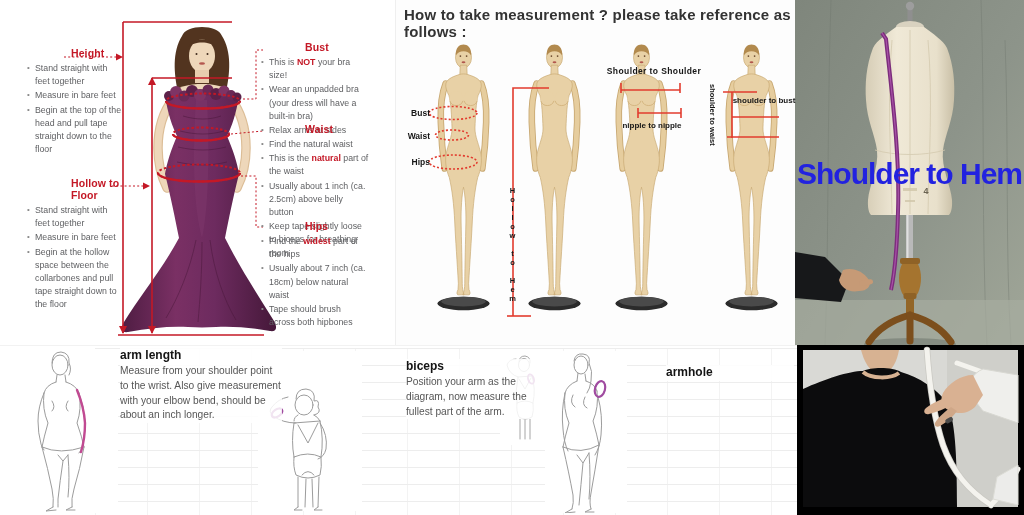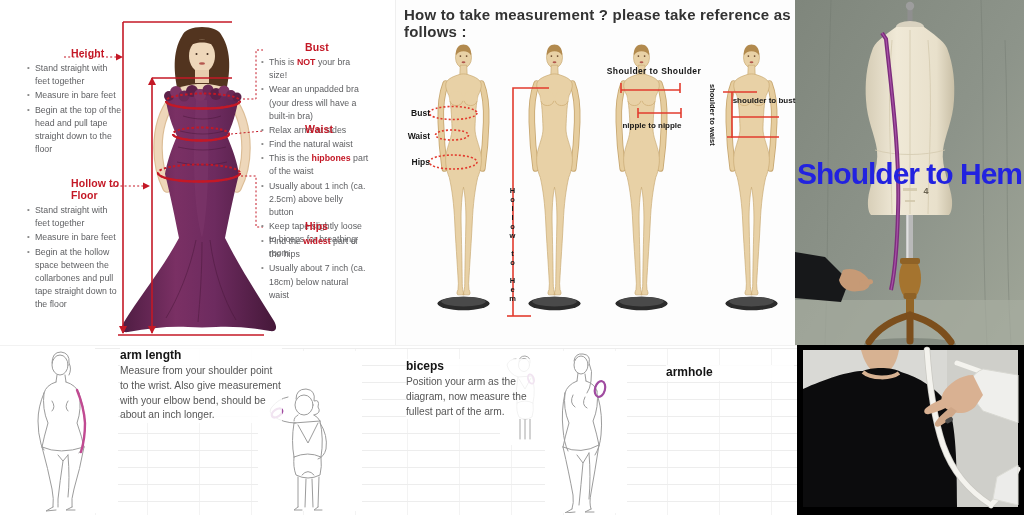--- a/index.html
+++ b/index.html
@@ -162,30 +162,31 @@
       <ul>
           <li>This is <span class="hl">NOT</span> your bra size!</li>
           <li>Wear an unpadded bra (your dress will have a built-in bra)</li>
           <li>Relax arms at sides</li>
         </ul>
     </div>
     <div class="msec waist-sec">
       <h3>Waist</h3>
       <ul>
           <li>Find the natural waist</li>
-          <li>This is the <span class="hl">hipbones</span> part of the waist</li>
+          <li>This is the <span class="hl">natural</span> part of the waist</li>
           <li>Usually about 1 inch (ca. 2.5cm) above belly button</li>
           <li>Keep tape slightly loose to biceps for breathing room</li>
         </ul>
     </div>
     <div class="msec hips-sec">
       <h3>Hips</h3>
       <ul>
           <li>Find the <span class="hl">widest</span> part of the hips</li>
           <li>Usually about 7 inch (ca. 18cm) below natural waist</li>
+          <li>Tape should brush across both hipbones</li>
         </ul>
     </div>
   </section>
 
   <section class="mid-panel">
     <div class="mid-header">How to take measurement ?  please take reference as follows :</div>
     <svg class="mid-art" width="400" height="345" viewBox="0 0 400 345">
       <defs>
         <symbol id="mann" viewBox="0 0 100 285">
           <ellipse cx="50" cy="270" rx="27" ry="7" fill="#2b2b2b"></ellipse>

